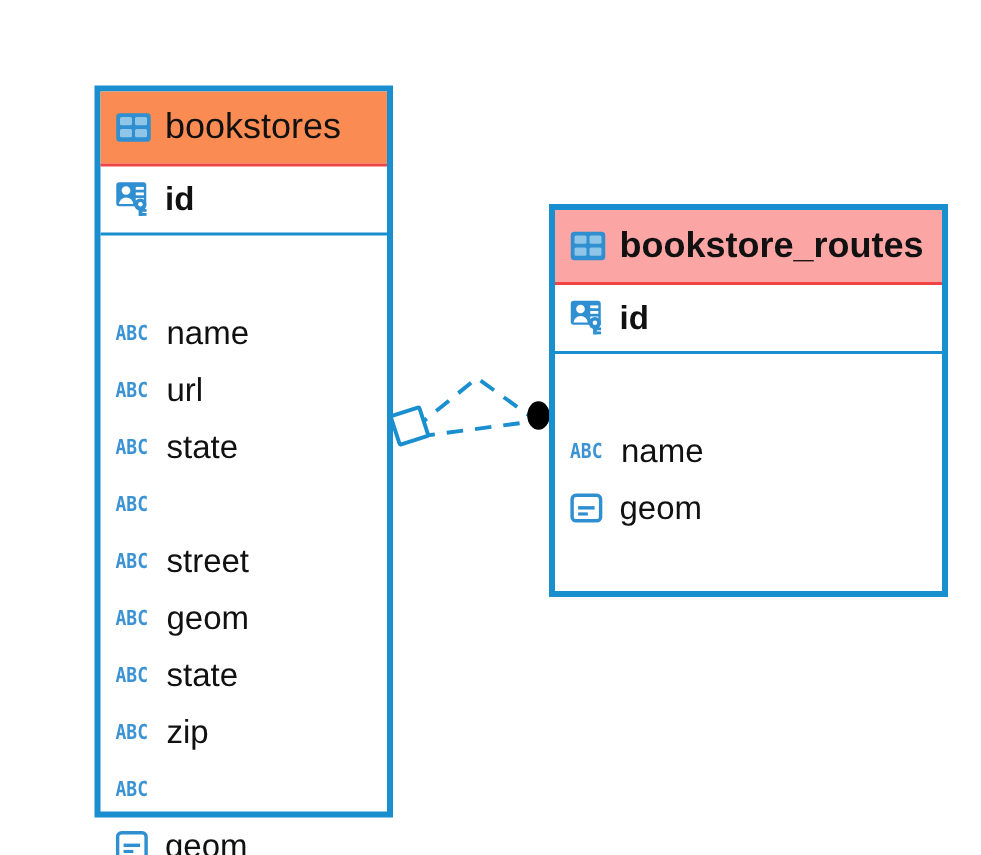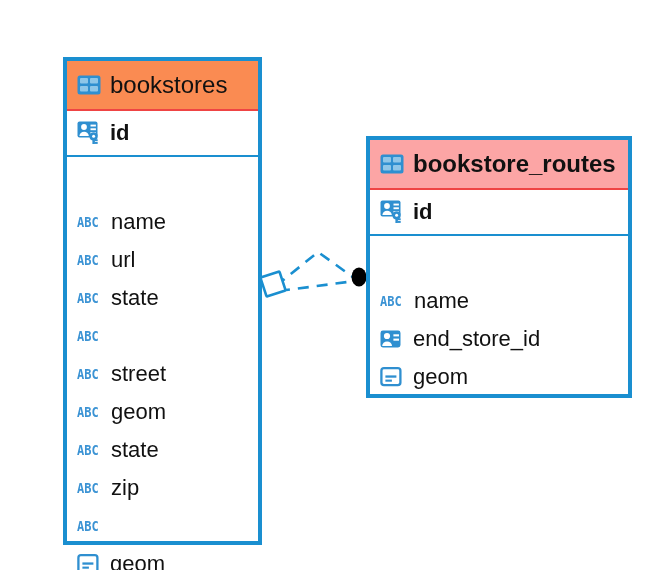--- a/index.html
+++ b/index.html
@@ -206,30 +206,20 @@
     </div>
 
     <div class="cols-section">
 
       <div class="col-row">
         <span class="icon icon-abc">ABC</span>
         <span class="col-name">name</span>
       </div>
 
 
-      <div class="col-row">
-        <svg class="icon" width="25" height="20" viewBox="0 0 25 20">
-          <rect x="0.5" y="1.5" width="20" height="17" rx="2.4" fill="#2f8fd0"></rect>
-          <circle cx="7" cy="7" r="3.1" fill="#ffffff"></circle>
-          <path d="M 2.2 17 a 4.9 4.6 0 0 1 9.8 0 z" fill="#ffffff"></path>
-          <rect x="13.4" y="5.3" width="5.6" height="2.1" fill="#ffffff"></rect>
-          <rect x="13.4" y="9.6" width="5.6" height="2.1" fill="#ffffff"></rect>
-        </svg>
-        <span class="col-name">end_store_id</span>
-      </div>
 
       <div class="col-row">
         <svg class="icon" width="25" height="22" viewBox="0 0 25 22">
           <rect x="1.4" y="2.2" width="19" height="17" rx="2.6" fill="#ffffff" stroke="#2f8fd0" stroke-width="2.3"></rect>
           <rect x="5.4" y="9.4" width="11" height="2.3" fill="#2f8fd0"></rect>
           <rect x="5.4" y="13.6" width="6.5" height="2.1" fill="#2f8fd0"></rect>
         </svg>
         <span class="col-name">geom</span>
       </div>
 

